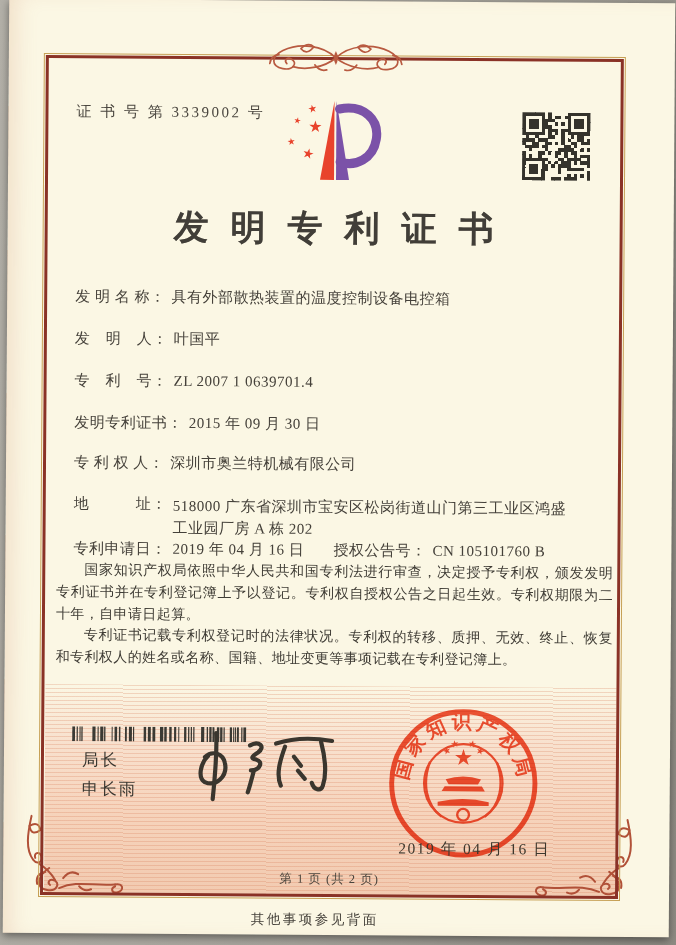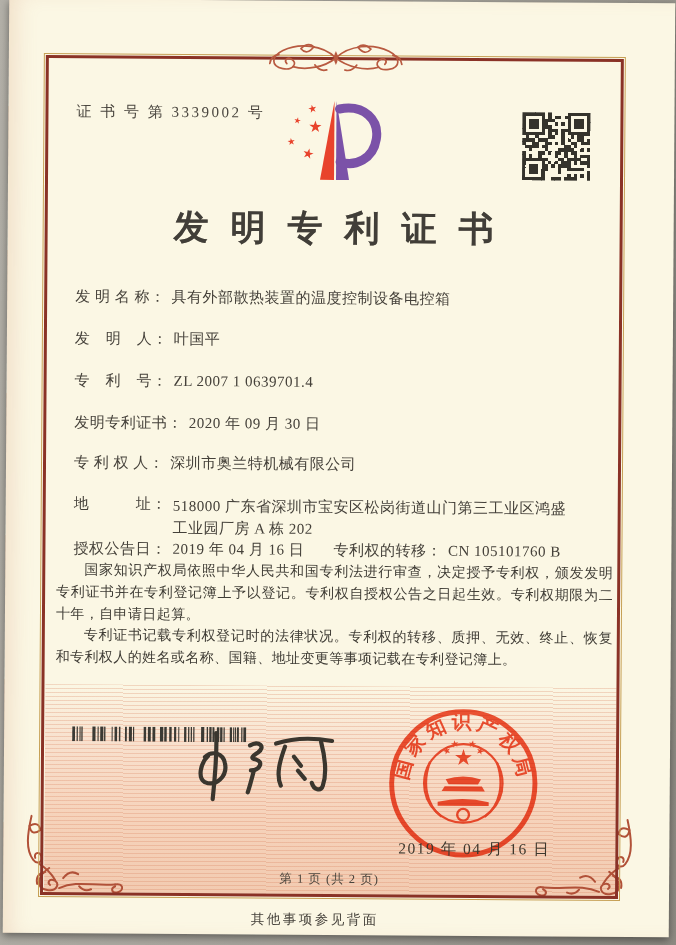--- a/index.html
+++ b/index.html
@@ -387,33 +387,33 @@
     <div class="row" style="top:289px">
       <span class="lab">发 明 名 称：</span><span class="val">具有外部散热装置的温度控制设备电控箱</span>
     </div>
     <div class="row" style="top:331px">
       <span class="lab">发　明　人：</span><span class="val">叶国平</span>
     </div>
     <div class="row" style="top:373px">
       <span class="lab">专　利　号：</span><span class="val">ZL 2007 1 0639701.4</span>
     </div>
     <div class="row" style="top:415px">
-      <span class="lab">发明专利证书：</span><span class="val">2020 年 09 月 30 日</span>
+      <span class="lab">发明专利证书：</span><span class="val">2015 年 09 月 30 日</span>
     </div>
     <div class="row" style="top:455px">
       <span class="lab">专 利 权 人：</span><span class="val">深圳市奥兰特机械有限公司</span>
     </div>
     <div class="row row-addr" style="top:496px">
       <span class="lab">地　　　址：</span>
         <span class="val">518000 广东省深圳市宝安区松岗街道山门第三工业区鸿盛工业园厂房 A 栋 202</span>
     </div>
     <div class="row" style="top:541px;width:500px">
-      <span class="lab">授权公告日：</span><span class="val">2019 年 04 月 16 日</span>
+      <span class="lab">专利申请日：</span><span class="val">2019 年 04 月 16 日</span>
       <span class="pair2">
-        <span class="lab">专利权的转移：</span><span class="val">CN 105101760 B</span>
+        <span class="lab">授权公告号：</span><span class="val">CN 105101760 B</span>
       </span>
     </div>
 
     <div class="paras">
       <p>国家知识产权局依照中华人民共和国专利法进行审查，决定授予专利权，颁发发明专利证书并在专利登记簿上予以登记。专利权自授权公告之日起生效。专利权期限为二十年，自申请日起算。</p>
       <p>专利证书记载专利权登记时的法律状况。专利权的转移、质押、无效、终止、恢复和专利权人的姓名或名称、国籍、地址变更等事项记载在专利登记簿上。</p>
     </div>
 
     <div class="barcode">
       <svg id="bcsvg" viewBox="0 0 174 15" preserveAspectRatio="none" width="100%" height="100%">
@@ -452,20 +452,24 @@
           <rect x="151.36917756915517" y="0" width="1.2133627654581158" height="15"></rect>
           <rect x="157.6403237011471" y="0" width="2.250872898730856" height="15"></rect>
           <rect x="160.99846048103572" y="0" width="1.148223066445544" height="15"></rect>
           <rect x="162.85315561054887" y="0" width="0.9778273266171232" height="15"></rect>
           <rect x="164.7290797371087" y="0" width="1.9942812686293765" height="15"></rect>
           <rect x="169.0544542045586" y="0" width="1.2681552888677248" height="15"></rect>
           <rect x="171.22188238837842" y="0" width="3.2900605928106517" height="15"></rect>
         </svg>
     </div>
 
+    <div class="signer">
+      <div>局长</div>
+      <div>申长雨</div>
+    </div>
 
     <div class="signature">
       <svg viewBox="0 0 155 78" fill="none" stroke="#3a362e" stroke-width="4.2" stroke-linecap="round">
         <path d="M20,30 C12,38 10,52 17,56 C28,61 40,50 37,37 C35,27 24,24 17,31"></path>
         <path d="M28,7 C29,22 27,52 25,73"></path>
         <path d="M62,19 C71,14 78,20 70,26 C64,30 62,32 68,33 C76,35 72,44 63,44"></path>
         <path d="M66,44 C64,52 62,60 60,66"></path>
         <path d="M88,17 C106,11 126,11 144,14"></path>
         <path d="M97,20 C92,34 88,48 93,59"></path>
         <path d="M133,15 C137,30 139,47 135,59 C133,65 126,63 124,56"></path>

